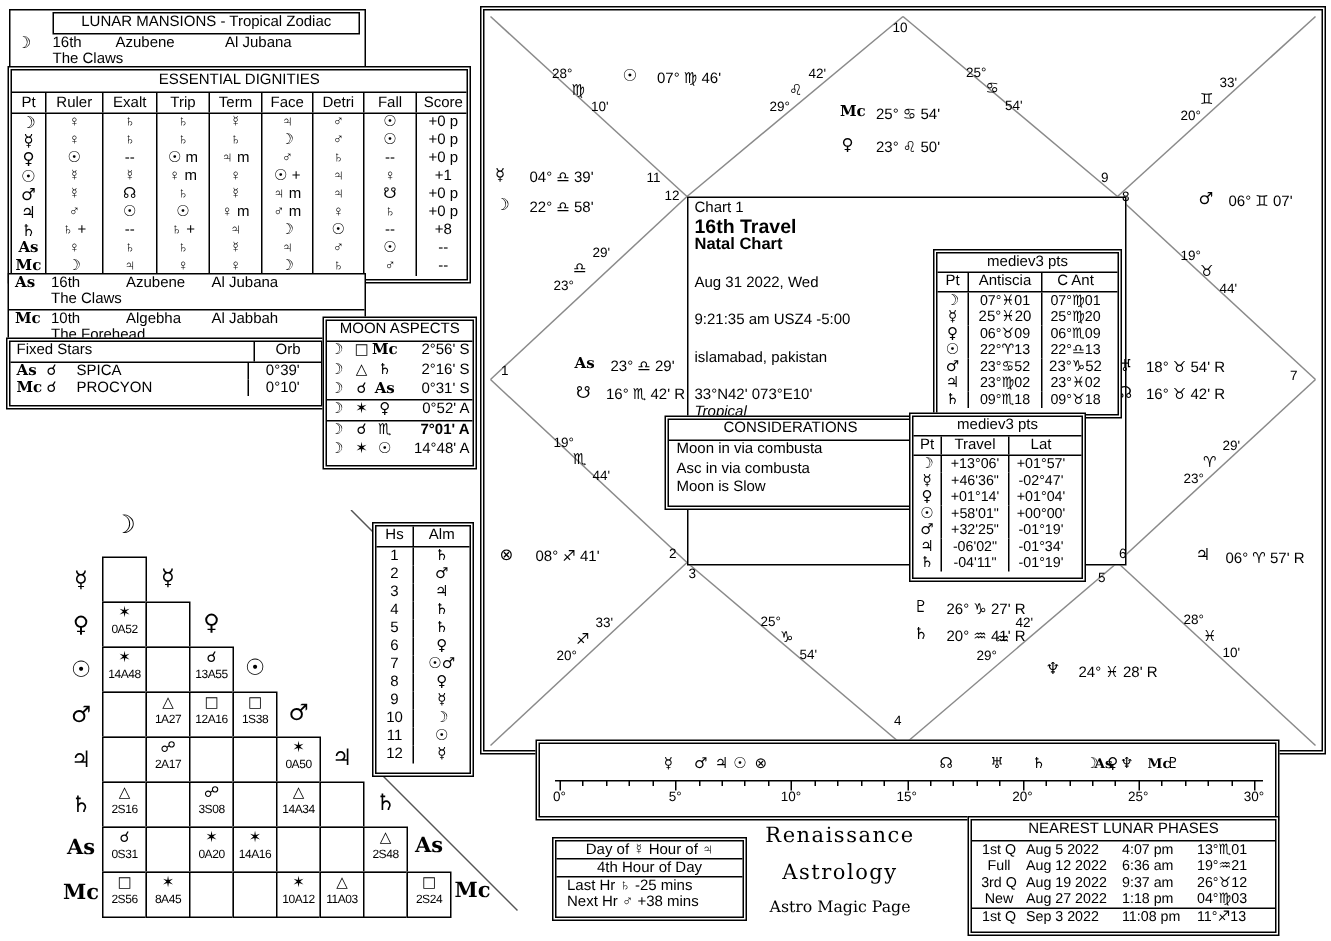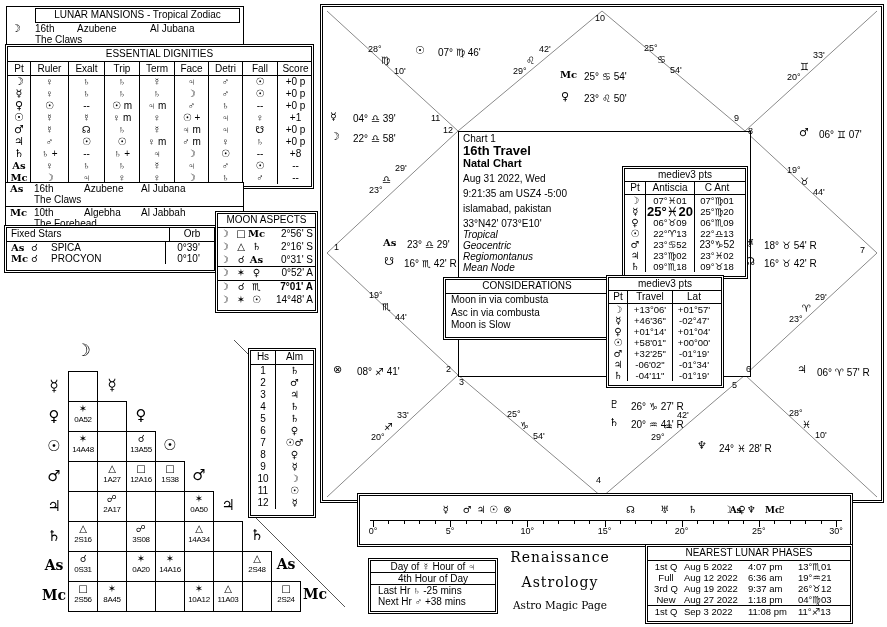--- a/index.html
+++ b/index.html
@@ -87,21 +87,21 @@
   .wp-g{position:absolute;font-size:11px;line-height:11px}
   .wp-t{position:absolute;font-size:10px;line-height:10px;white-space:nowrap}
   .wp-axis{font-size:10px}
 
   
   #cbox{left:135px;top:124px;width:287px;height:244px;border:1px solid #000;background:#fff;
         padding:0 0 0 4px}
   #c-id{font-size:10px;line-height:11px;margin-top:1px}
   #c-title{font-size:13px;line-height:13px;font-weight:bold}
   #c-sub{font-size:11px;line-height:12px;font-weight:bold}
-  .c-line{font-size:10px;line-height:10px;margin-top:5px}
+  .c-line{font-size:10px;line-height:10px;margin-top:15px}
   .c-set{font-size:10px;line-height:10px;margin-top:1px;font-style:italic}
 
   
   #cons-panel{left:443px;top:277px;width:162px;height:57px}
   #cons-title{height:13px;line-height:12px;border-bottom:1px solid #000;text-align:center}
   .cons-line{height:12.6px;line-height:12.6px;padding-left:5px}
 
   
   .minitab-title{height:12px;line-height:11px;border-bottom:1px solid #000;text-align:center}
   .mt-head{display:flex;height:12px;line-height:11px;border-bottom:1px solid #000}
@@ -655,21 +655,21 @@
           <div class="mt-c vline" style="width: 48px;">Antiscia</div>
           <div class="mt-c" style="width: 44px;">C Ant</div>
         </div>
         <div class="mt-row">
           <div class="mt-c vline g" style="width: 20px; font-size: 10px;">☽</div>
           <div class="mt-c vline" style="width: 48px; font-size: 9.5px;">07°♓01</div>
           <div class="mt-c" style="width: 44px; font-size: 9.5px;">07°♍01</div>
         </div>
         <div class="mt-row">
           <div class="mt-c vline g" style="width: 20px; font-size: 10px;">☿</div>
-          <div class="mt-c vline" style="width: 48px; font-size: 13px; font-weight: bold;">25°♓20</div>
+          <div class="mt-c vline" style="width: 48px; font-size: 10px;">25°♓20</div>
           <div class="mt-c" style="width: 44px; font-size: 9.5px;">25°♍20</div>
         </div>
         <div class="mt-row">
           <div class="mt-c vline g" style="width: 20px; font-size: 10px;">♀</div>
           <div class="mt-c vline" style="width: 48px; font-size: 9.5px;">06°♉09</div>
           <div class="mt-c" style="width: 44px; font-size: 9.5px;">06°♏09</div>
         </div>
         <div class="mt-row">
           <div class="mt-c vline g" style="width: 20px; font-size: 10px;">☉</div>
           <div class="mt-c vline" style="width: 48px; font-size: 9.5px;">22°♈13</div>

